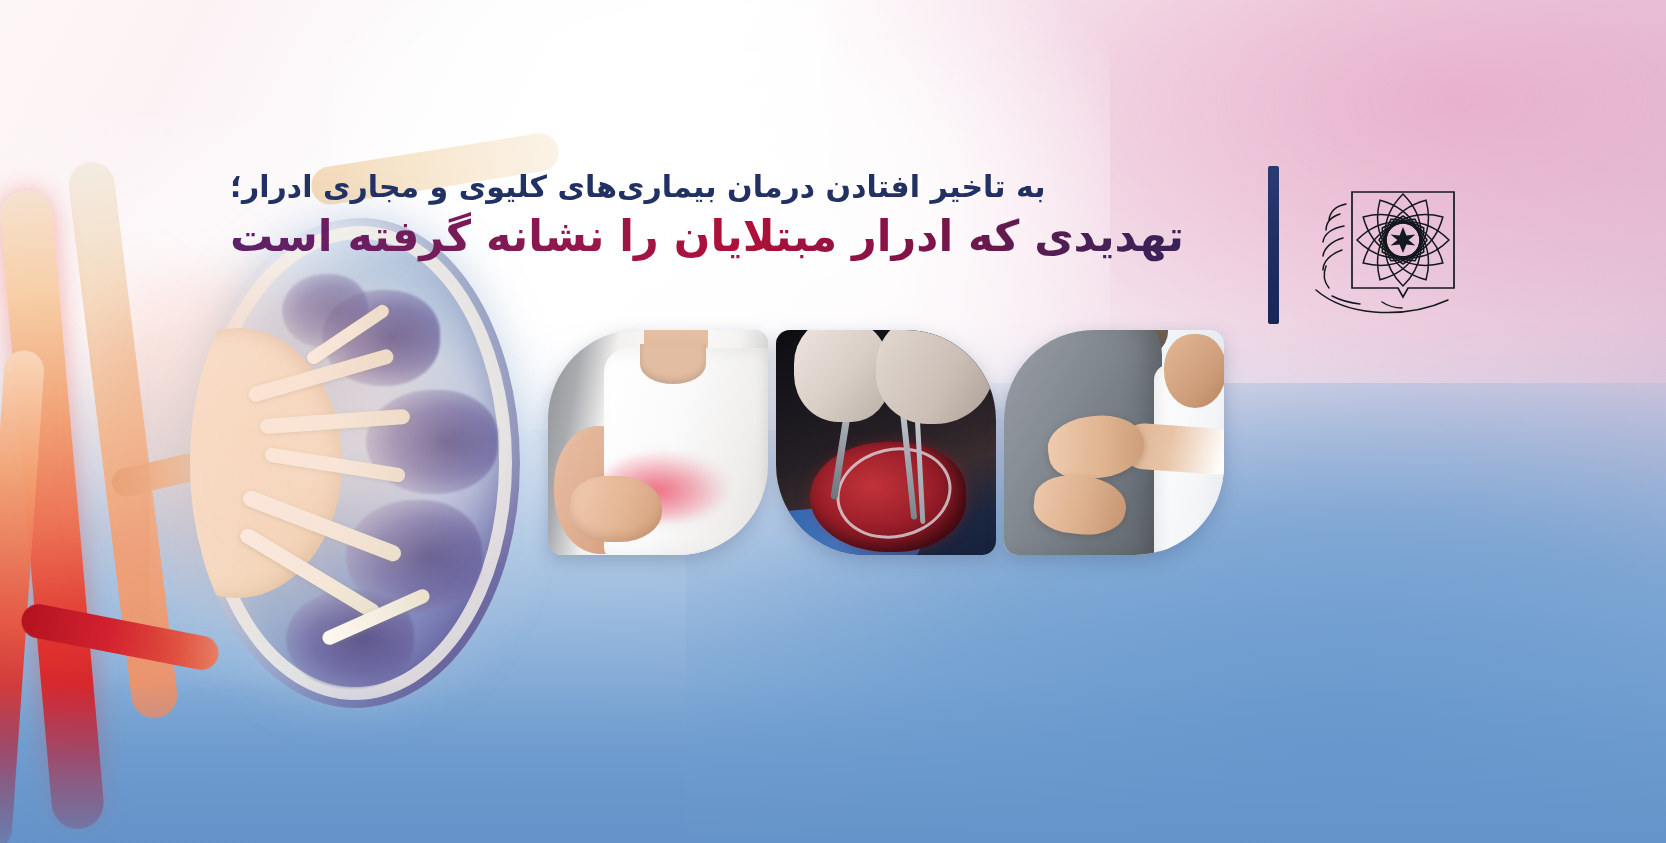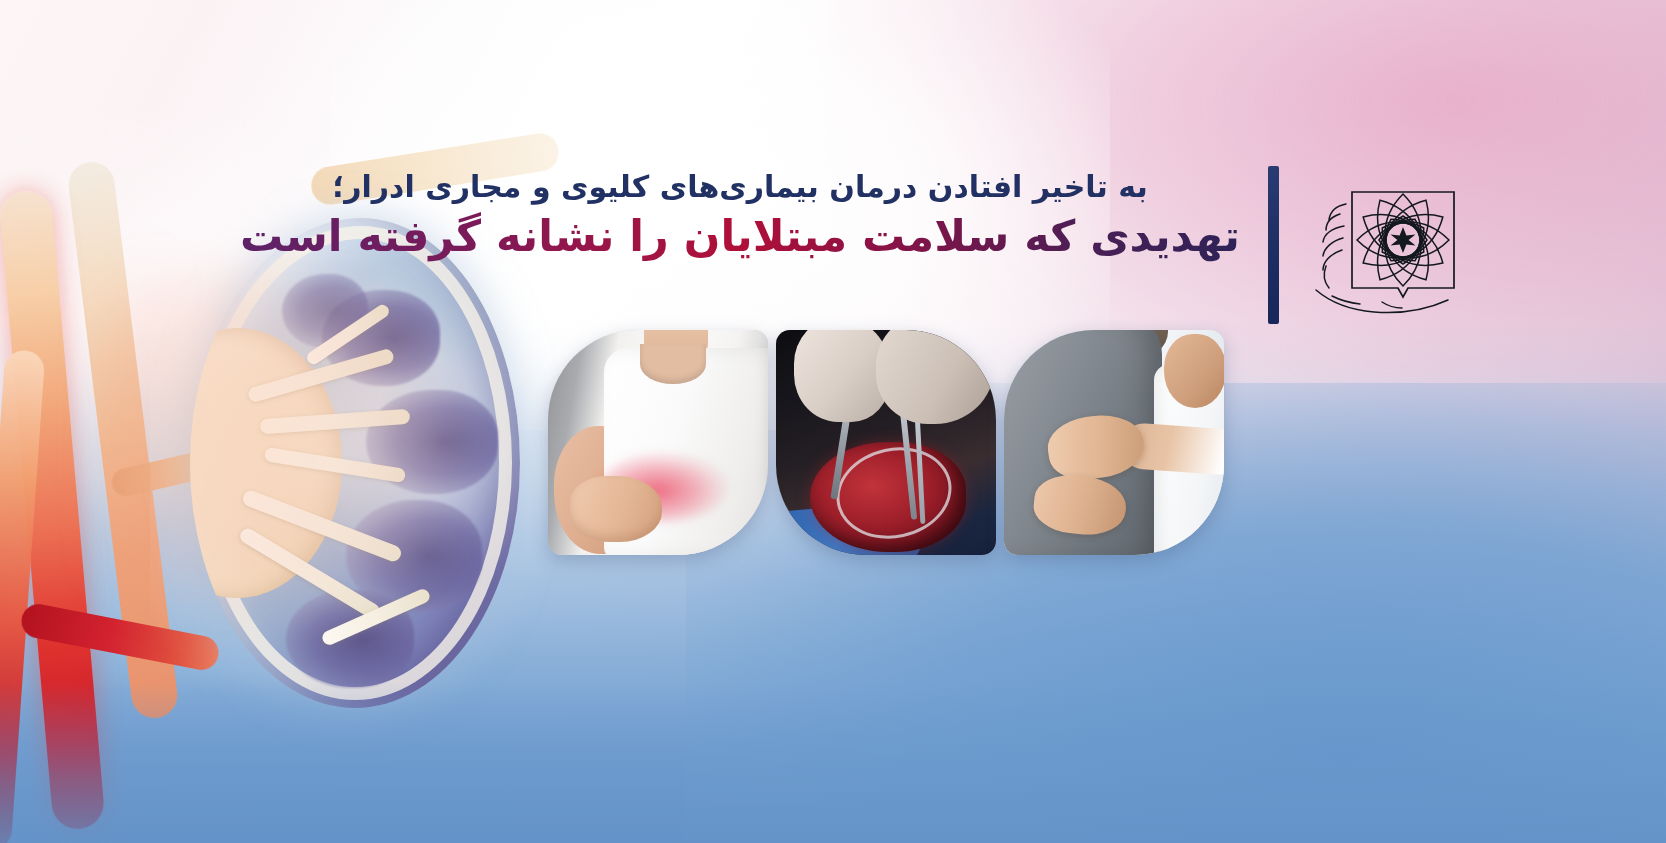--- a/index.html
+++ b/index.html
@@ -371,21 +371,21 @@
   }
   .logo{
     position:absolute;left:1296px;top:170px;
     width:170px;height:152px;
   }
   .logo svg{display:block;width:100%;height:100%;}
 
   
   .headline{
     position:absolute;right:416px;top:168px;
-    width:1020px;text-align:center;direction:rtl;
+    width:1020px;text-align:left;direction:rtl;
   }
   .line1{
     font-family:"DejaVu Sans","Liberation Sans",sans-serif;
     font-size:30px;font-weight:700;
     color:#223163;
     letter-spacing:-.2px;
     line-height:1.26;
     white-space:nowrap;
     margin:0 0 4px 0;
   }
@@ -492,21 +492,21 @@
         <div class="p3arm"></div>
         <div class="p3hand-a"></div>
         <div class="p3hand-b"></div>
       </div>
     </div>
 
   </div>
 
   <div class="headline">
     <p class="line1">به تاخیر افتادن درمان بیماری‌های کلیوی و مجاری ادرار؛</p>
-    <p class="line2">تهدیدی که سلامت مبتلایان را نشانه گرفته است</p>
+    <p class="line2">تهدیدی که ادرار مبتلایان را نشانه گرفته است</p>
   </div>
 
   <div class="divider"></div>
 
   <div class="logo">
     <svg viewBox="0 0 170 152" xmlns="http://www.w3.org/2000/svg">
       <g fill="none" stroke="#14181f" stroke-width="1.7">
 
         <path d="M56 22 H158 V118 H112 L107 127 L102 118 H56 Z"></path>
 

